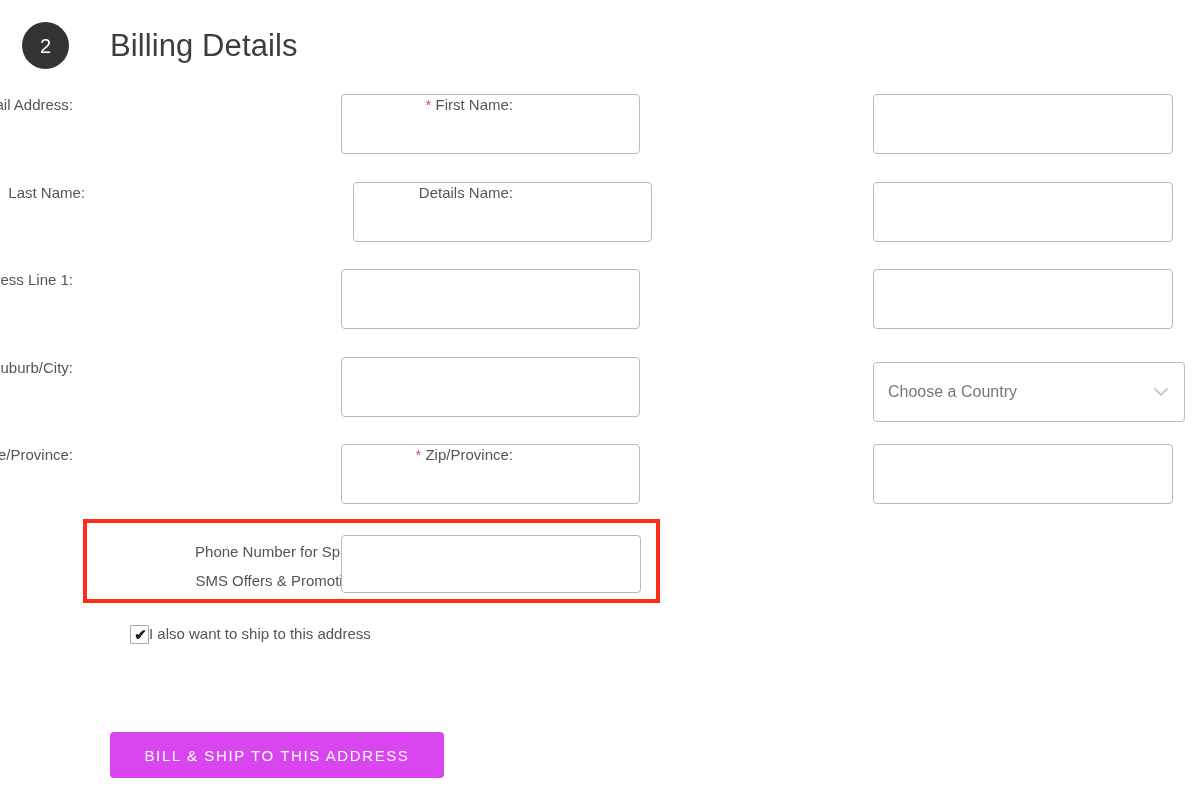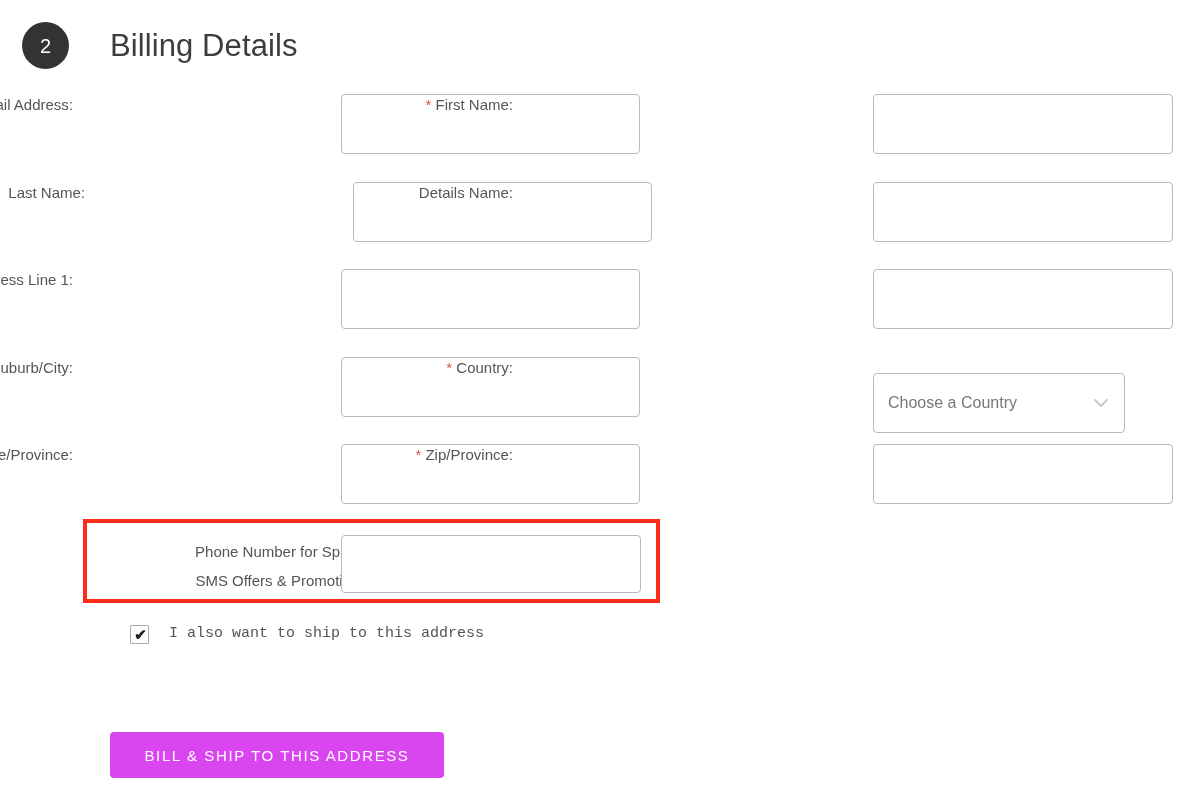--- a/index.html
+++ b/index.html
@@ -108,22 +108,22 @@
   }
   .col-right .field-input {
     left: 341px;
     width: 300px;
   }
 
   
   .select-wrap {
     position: absolute;
     left: 341px;
-    top: 16px;
-    width: 252px;
+    top: 5px;
+    width: 312px;
     height: 60px;
   }
   .select-box {
     width: 100%;
     height: 100%;
     border: 1px solid #b9b9b9;
     border-radius: 4px;
     background: #ffffff;
     display: flex;
     align-items: center;
@@ -202,26 +202,24 @@
     top: 1px;
     width: 15px;
     height: 15px;
     color: #222222;
     font-size: 15px;
     line-height: 15px;
     text-align: center;
     font-weight: bold;
   }
   .checkbox-label {
-    margin-left: 20px;
     font-size: 15px;
     color: #555555;
     line-height: 20px;
     white-space: nowrap;
-    font-family: Liberation Mono, monospace;
   }
 
   
   .submit-button {
     position: absolute;
     left: 110px;
     top: 732px;
     width: 334px;
     height: 46px;
     background: #d946ef;
@@ -301,21 +299,20 @@
   </div>
 
   <div class="form-row col-right" style="top:175px;">
     <div class="field">
       <input class="field-input" type="text" placeholder="" style="">
     </div>
   </div>
 
   <div class="form-row col-right" style="top:263px;">
     <div class="field">
-      <div class="field-label"><span class="req">*</span> <span>Country:</span></div>
       <div class="select-wrap">
         <div class="select-box">Choose a Country</div>
         <span class="chevron-down-icon">
           <svg viewBox="0 0 16 16" width="16" height="16" aria-hidden="true">
             <path d="M2 5 L8 11 L14 5" fill="none" stroke="#c7c7c7" stroke-width="1.8" stroke-linecap="round" stroke-linejoin="round"></path>
           </svg>
         </span>
       </div>
     </div>
   </div>

